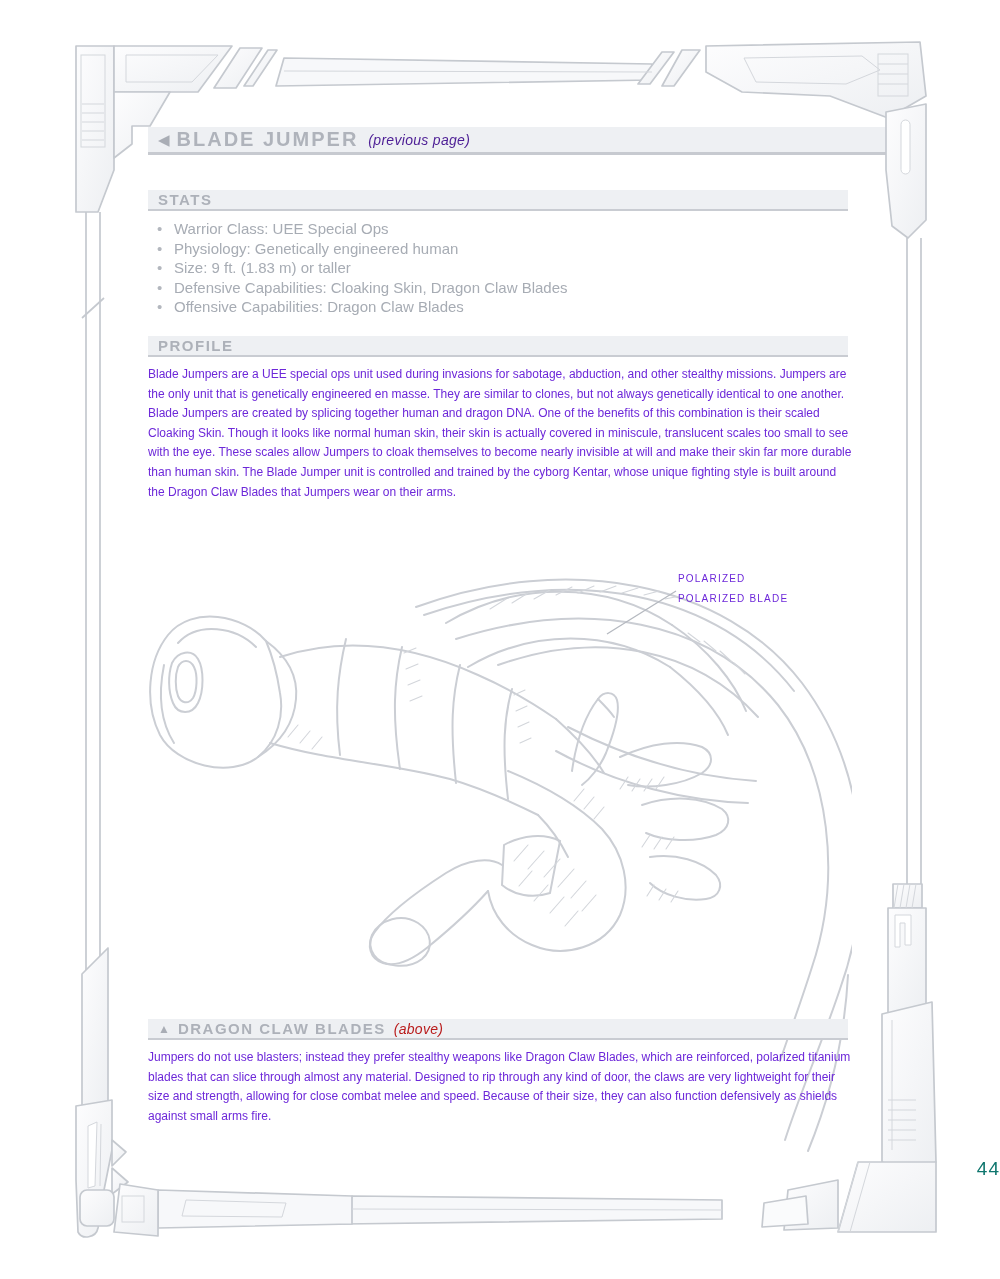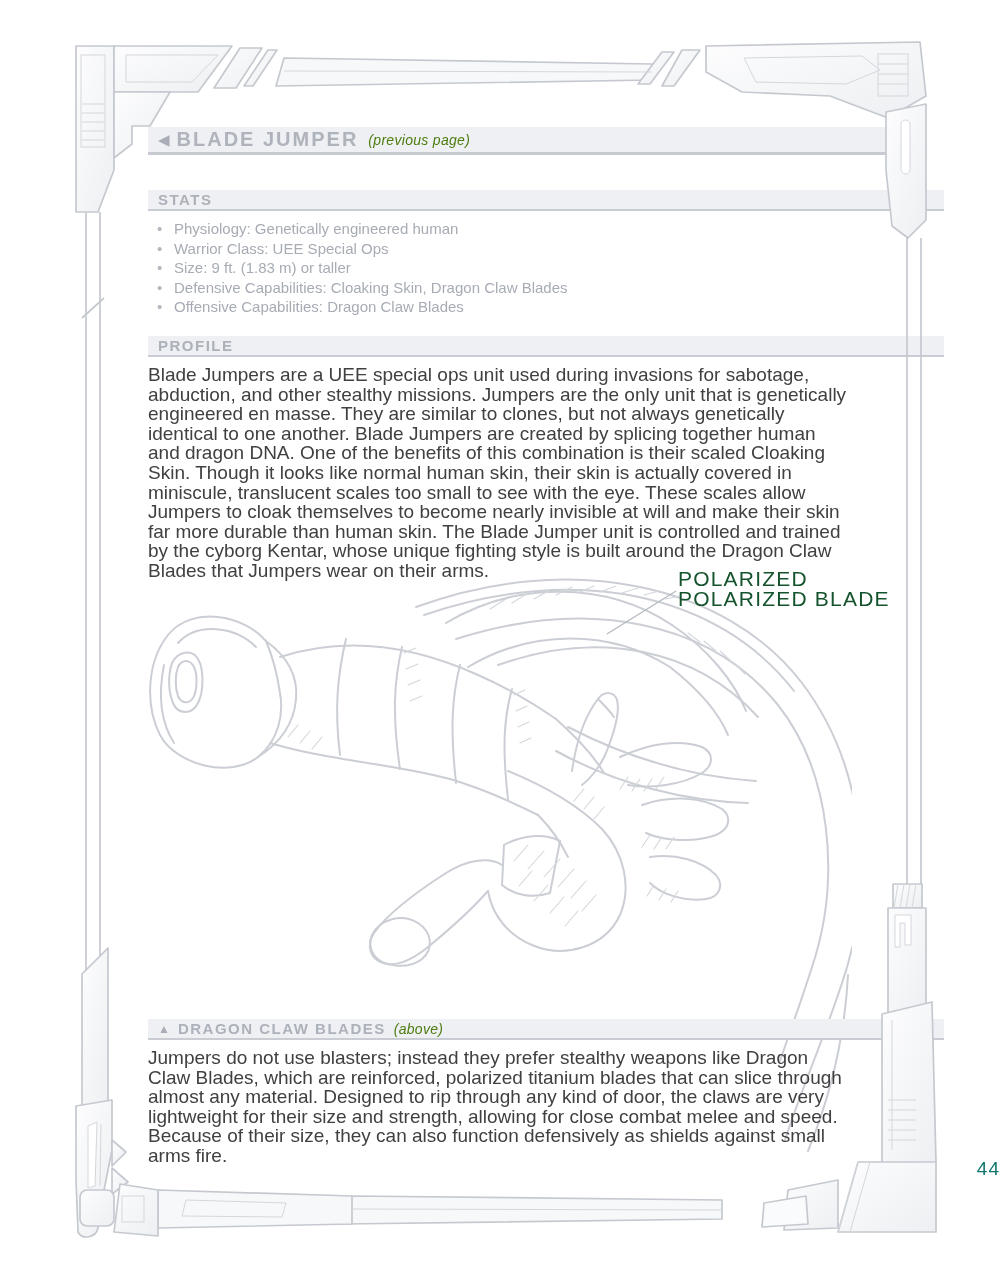--- a/index.html
+++ b/index.html
@@ -12,43 +12,43 @@
   .figure-wrap{position:absolute;left:148px;top:545px;width:704px;height:610px;z-index:1;}
   .sketch-svg{position:absolute;left:0;top:0;}
 
   .title-bar{
     position:absolute;left:148px;top:127px;width:740px;height:28px;
     background:#eef0f3;border-bottom:3px solid #c7cad0;
     display:flex;align-items:center;padding-left:10px;box-sizing:border-box;z-index:2;
   }
   .back-tri{color:#a9adb5;font-size:15px;margin-right:7px;line-height:1;}
   .title-text{font-size:20px;font-weight:bold;letter-spacing:2px;color:#afb3bb;text-align:right;}
-  .title-note{font-style:italic;font-size:14px;color:#4d7c0f;margin-left:10px;letter-spacing:.3px;}
+  .title-note{font-style:italic;font-size:14px;color:#4c1d95;margin-left:10px;letter-spacing:.3px;}
 
   .sec-bar{
-    position:absolute;left:148px;width:796px;height:21px;
+    position:absolute;left:148px;width:700px;height:21px;
     background:#eef0f3;border-bottom:2px solid #c9ccd2;
     display:flex;align-items:center;padding-left:10px;box-sizing:border-box;z-index:2;
   }
   .sec-title{font-size:15px;font-weight:bold;letter-spacing:1.5px;color:#adb1b9;}
   #stats-bar{top:190px;}
   #profile-bar{top:336px;}
   #dcb-bar{top:1019px;}
   .up-tri{color:#a9adb5;font-size:12px;margin-right:8px;line-height:1;}
-  .sec-note{font-style:italic;font-size:14px;color:#4d7c0f;margin-left:8px;letter-spacing:.3px;font-weight:normal;}
+  .sec-note{font-style:italic;font-size:14px;color:#b91c1c;margin-left:8px;letter-spacing:.3px;font-weight:normal;}
 
   .stats-list{position:absolute;left:148px;top:219px;width:704px;list-style:none;margin:0;padding:0;z-index:2;}
   .stats-list li{font-size:15px;line-height:19.5px;color:#a7acb4;padding-left:26px;position:relative;}
   .stats-list li::before{content:"\2022";position:absolute;left:9px;color:#b3b7be;}
 
-  .body-text{position:absolute;left:148px;width:704px;font-size:19px;line-height:19.6px;color:#404040;margin:0;z-index:2;}
+  .body-text{position:absolute;left:148px;width:704px;font-size:12px;line-height:19.6px;color:#6d28d9;margin:0;z-index:2;}
   #profile-text{top:365px;}
   #dcb-text{top:1048px;}
 
-  .annotation{position:absolute;left:530px;top:24px;font-size:21px;letter-spacing:1.2px;color:#14532d;line-height:20px;white-space:nowrap;}
+  .annotation{position:absolute;left:530px;top:24px;font-size:10px;letter-spacing:1.2px;color:#6d28d9;line-height:20px;white-space:nowrap;}
 
   .page-num{position:absolute;left:0;top:1158px;width:1000px;text-align:right;font-size:19px;font-weight:normal;color:#0f766e;letter-spacing:1px;z-index:2;}
 </style>
 </head>
 <body>
 
 <div class="page">
 
   <svg class="frame-svg" width="1000" height="1279" viewBox="0 0 1000 1279">
     <defs>
@@ -185,22 +185,22 @@
   <div class="title-bar">
     <span class="back-tri">◀</span>
     <span class="title-text">BLADE JUMPER</span>
     <span class="title-note">(previous page)</span>
   </div>
 
   <div class="sec-bar" id="stats-bar">
     <span class="sec-title">STATS</span>
   </div>
   <ul class="stats-list">
+    <li>Warrior Class: UEE Special Ops</li>
     <li>Physiology: Genetically engineered human</li>
-    <li>Warrior Class: UEE Special Ops</li>
     <li>Size: 9 ft. (1.83 m) or taller</li>
     <li>Defensive Capabilities: Cloaking Skin, Dragon Claw Blades</li>
     <li>Offensive Capabilities: Dragon Claw Blades</li>
   </ul>
 
   <div class="sec-bar" id="profile-bar">
     <span class="sec-title">PROFILE</span>
   </div>
   <p class="body-text" id="profile-text">Blade Jumpers are a UEE special ops unit used during invasions for sabotage, abduction, and other stealthy missions. Jumpers are the only unit that is genetically engineered en masse. They are similar to clones, but not always genetically identical to one another. Blade Jumpers are created by splicing together human and dragon DNA. One of the benefits of this combination is their scaled Cloaking Skin. Though it looks like normal human skin, their skin is actually covered in miniscule, translucent scales too small to see with the eye. These scales allow Jumpers to cloak themselves to become nearly invisible at will and make their skin far more durable than human skin. The Blade Jumper unit is controlled and trained by the cyborg Kentar, whose unique fighting style is built around the Dragon Claw Blades that Jumpers wear on their arms.</p>
 

